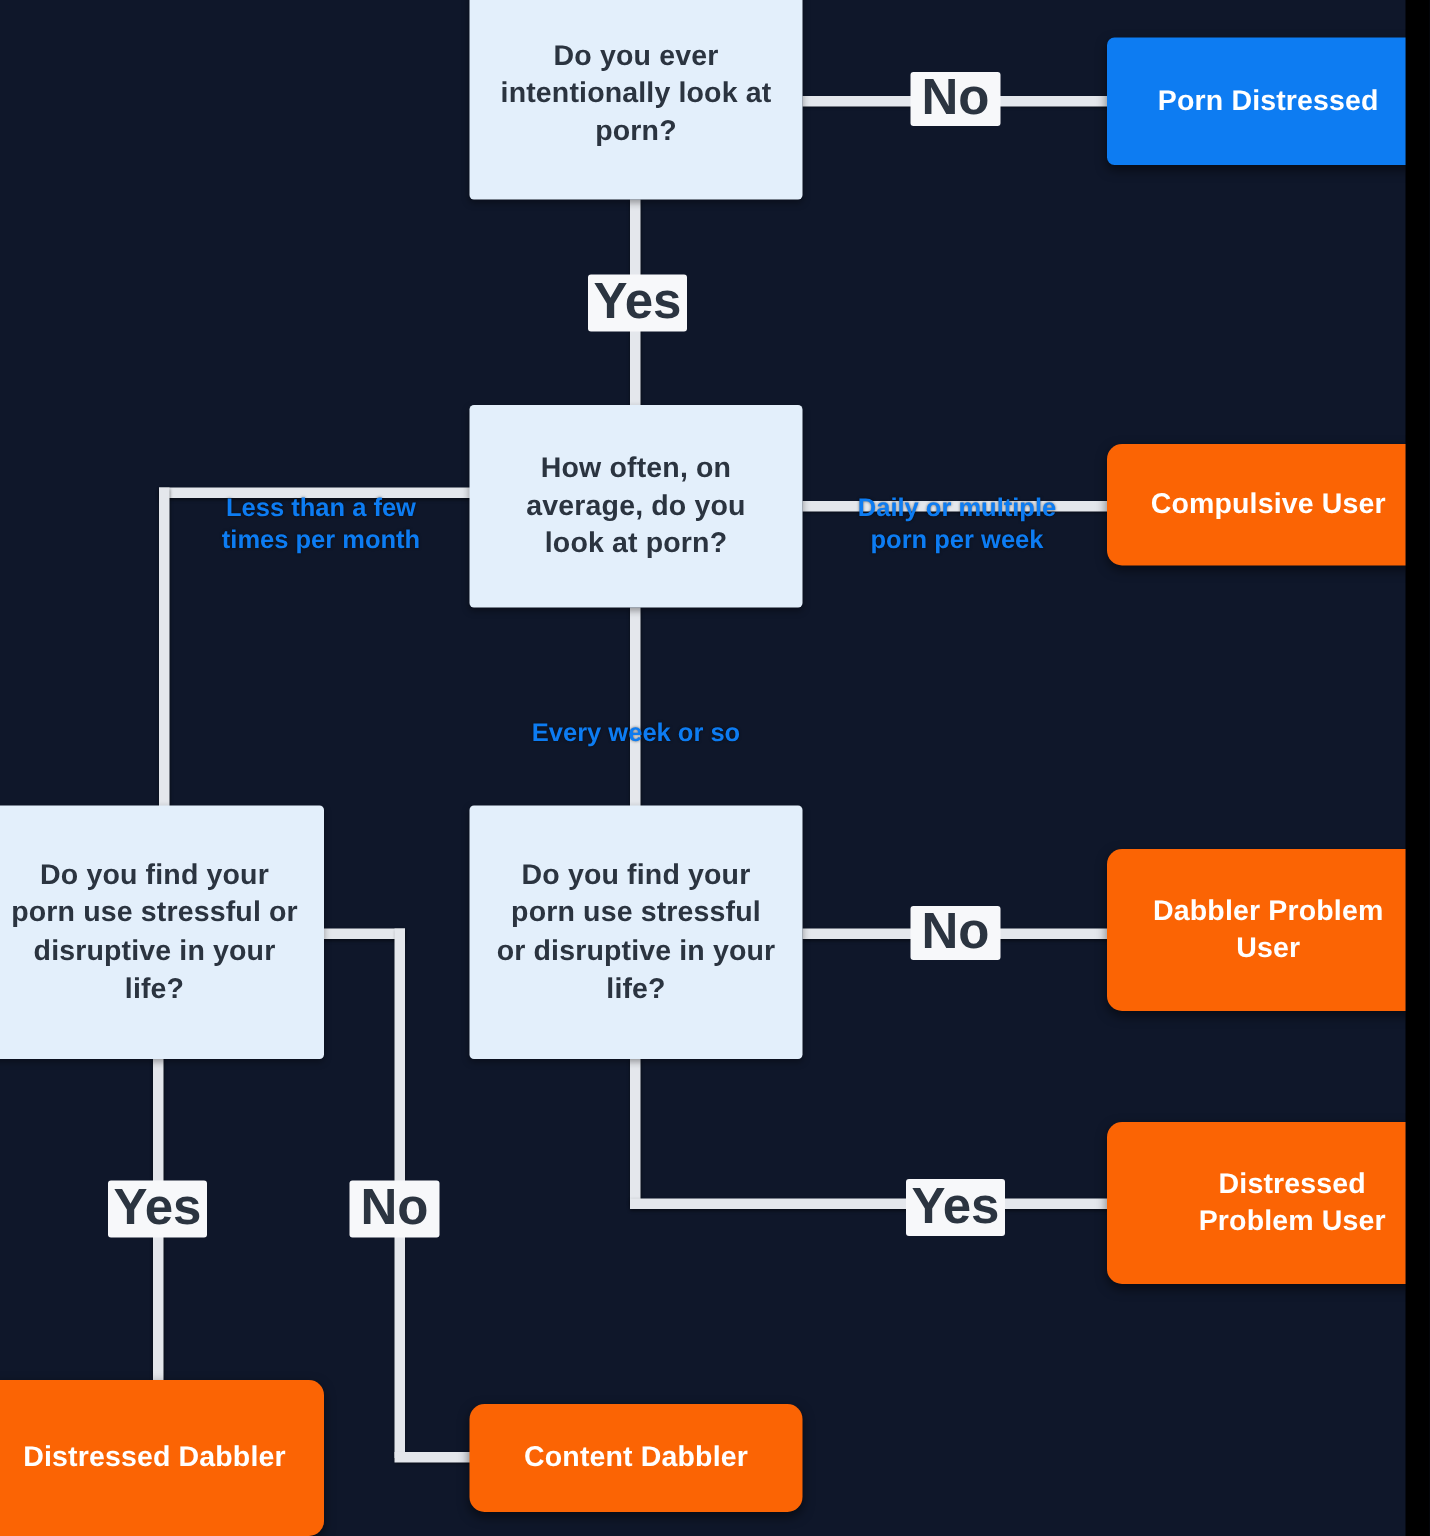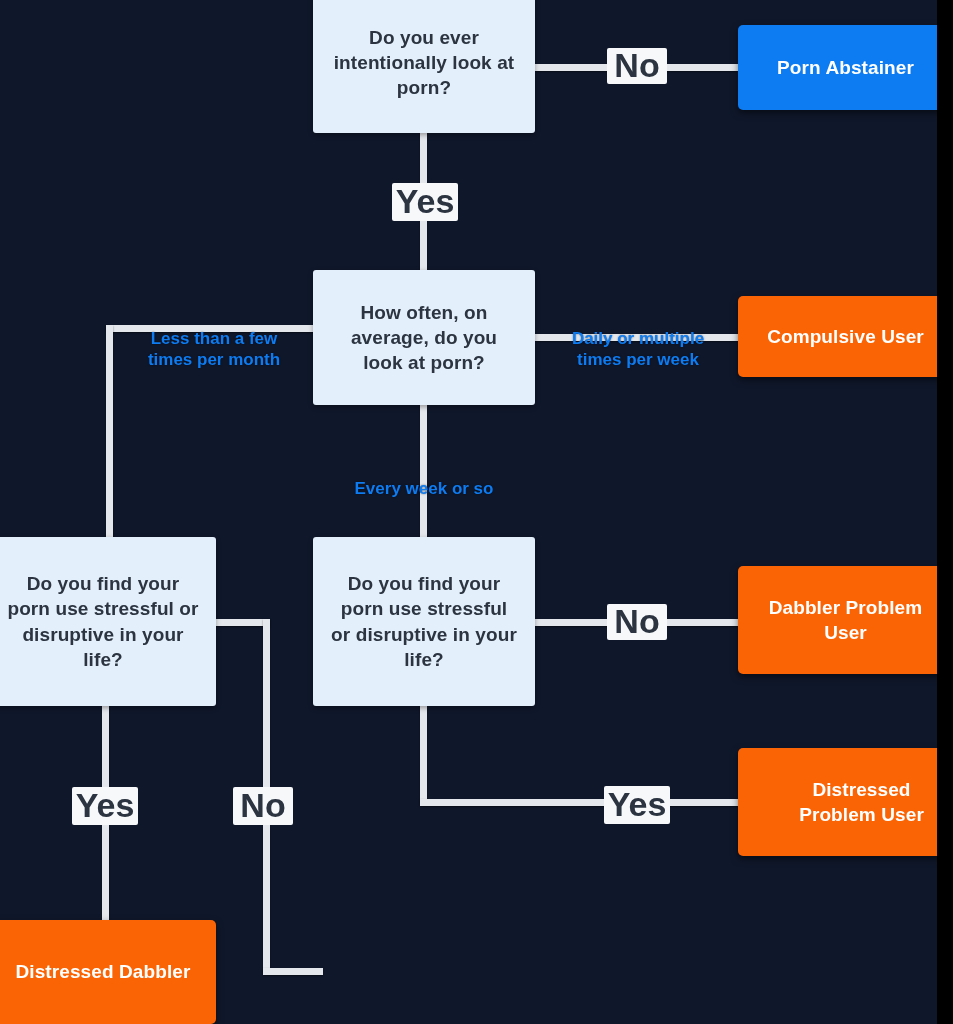--- a/index.html
+++ b/index.html
@@ -46,21 +46,21 @@
     box-shadow: 0 2px 5px rgba(0,0,0,0.35);
   }
   .node-result {
     color: #ffffff;
     font-size: 19px;
     border-radius: 5px;
     padding: 10px 16px;
     box-shadow: 0 3px 7px rgba(0,0,0,0.5);
   }
   .result-blue { background: #0d7cf2; }
-  .result-orange { background: #fb6404; }
+  .result-orange { background: #fb6404; border-radius: 10px; }
 
   
   .edge-label {
     position: absolute;
     display: flex;
     align-items: center;
     justify-content: center;
     text-align: center;
     font-weight: bold;
     box-sizing: border-box;
@@ -110,40 +110,41 @@
   <div class="line line-h" style="left:263px; top:968px; width:60px;"></div>
 
   <div class="node node-question" style="left:313px; top:-8px; width:222px; height:141px;">Do you ever intentionally look at porn?</div>
 
   <div class="node node-question" style="left:313px; top:270px; width:222px; height:135px;">How often, on average, do you look at porn?</div>
 
   <div class="node node-question" style="left:-10px; top:537px; width:226px; height:169px;">Do you find your porn use stressful or disruptive in your life?</div>
 
   <div class="node node-question" style="left:313px; top:537px; width:222px; height:169px;">Do you find your porn use stressful or disruptive in your life?</div>
 
-  <div class="node node-result result-blue" style="left:738px; top:25px; width:215px; height:85px;">Porn Abstainer</div>
+  <div class="node node-result result-blue" style="left:738px; top:25px; width:215px; height:85px;">Porn Distressed</div>
 
   <div class="node node-result result-orange" style="left:738px; top:296px; width:215px; height:81px;">Compulsive User</div>
 
   <div class="node node-result result-orange" style="left:738px; top:566px; width:215px; height:108px;">Dabbler Problem User</div>
 
   <div class="node node-result result-orange" style="left:738px; top:748px; width:215px; height:108px;padding-left:48px;">Distressed Problem User</div>
 
   <div class="node node-result result-orange" style="left:-10px; top:920px; width:226px; height:104px;">Distressed Dabbler</div>
 
+  <div class="node node-result result-orange" style="left:313px; top:936px; width:222px; height:72px;">Content Dabbler</div>
 
   <div class="edge-label label-plain" style="left:607px; top:48px; width:60px; height:36px;">No</div>
 
   <div class="edge-label label-plain" style="left:392px; top:183px; width:66px; height:38px;">Yes</div>
 
   <div class="edge-label label-blue" style="left:128px; top:306px; width:172px; height:48px;">Less than a few
 times per month</div>
 
   <div class="edge-label label-blue" style="left:552px; top:306px; width:172px; height:48px;">Daily or multiple
-times per week</div>
+porn per week</div>
 
   <div class="edge-label label-blue" style="left:334px; top:456px; width:180px; height:28px;">Every week or so</div>
 
   <div class="edge-label label-plain" style="left:607px; top:604px; width:60px; height:36px;">No</div>
 
   <div class="edge-label label-plain" style="left:604px; top:786px; width:66px; height:38px;">Yes</div>
 
   <div class="edge-label label-plain" style="left:72px; top:787px; width:66px; height:38px;">Yes</div>
 
   <div class="edge-label label-plain" style="left:233px; top:787px; width:60px; height:38px;">No</div>

